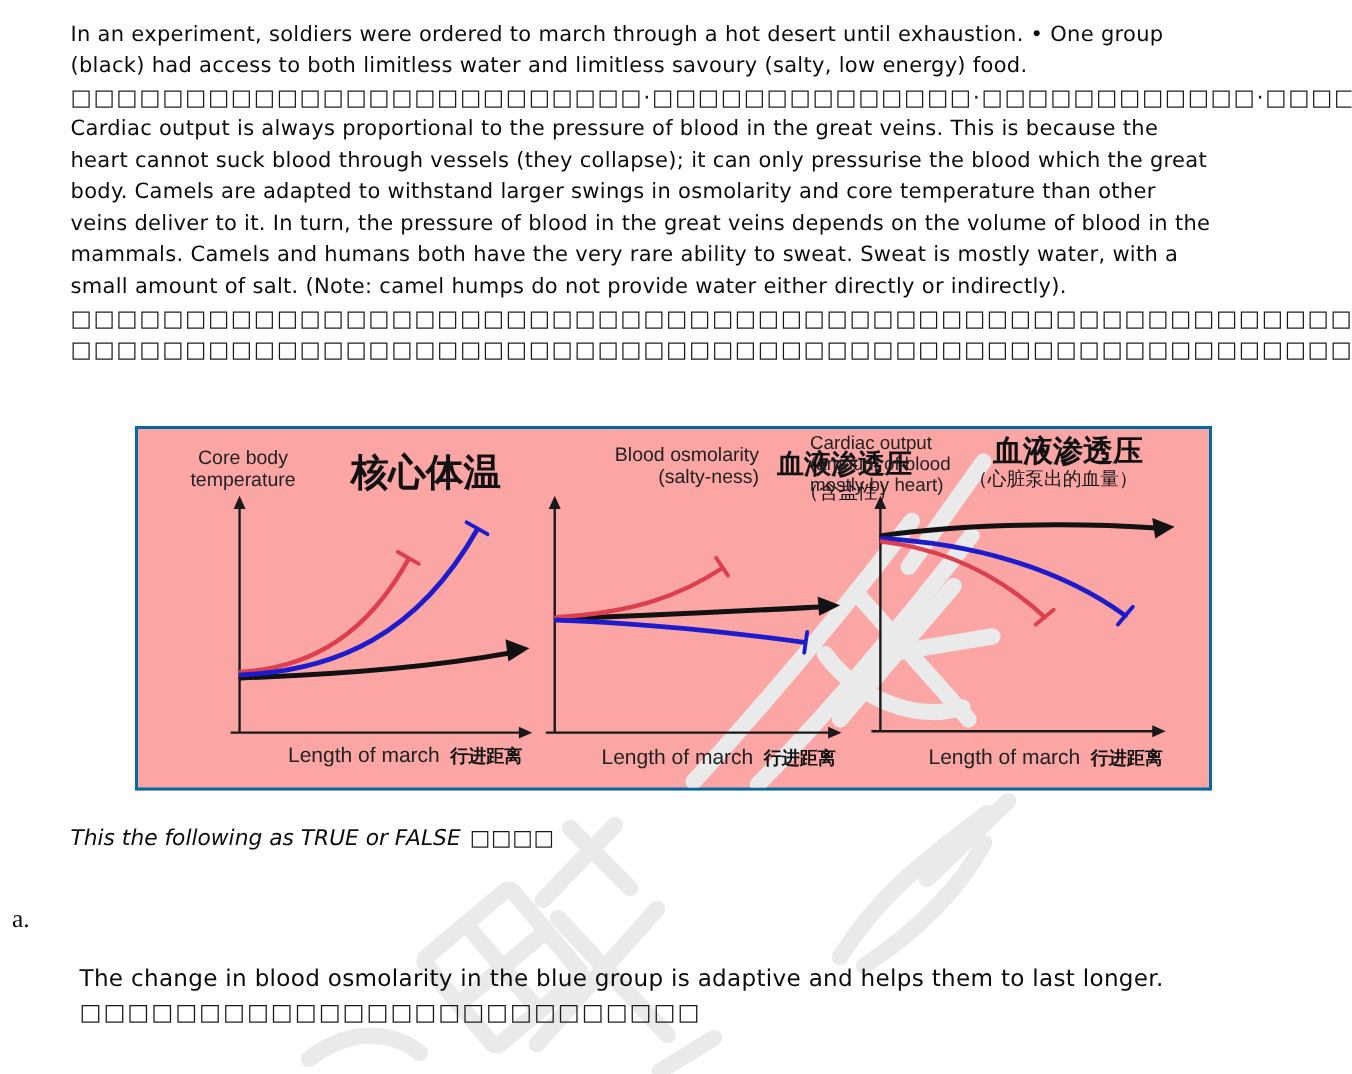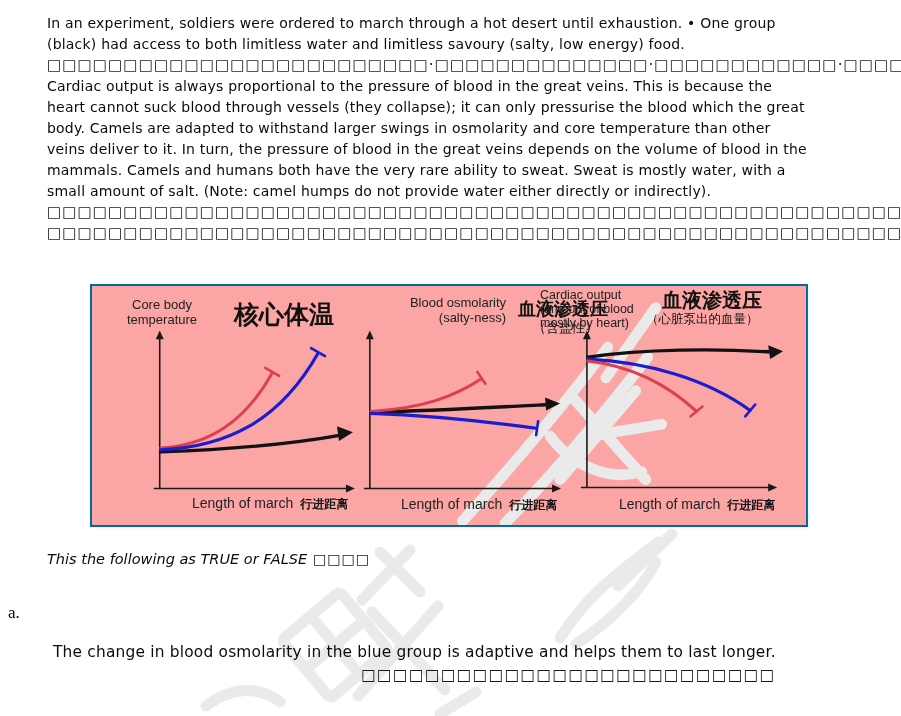--- a/index.html
+++ b/index.html
@@ -26,21 +26,21 @@
   .t3cn1{left:570px;top:1px;font-size:20px;font-weight:bold;color:#111;}
   .t3cn2{left:554px;top:25px;font-size:12.5px;color:#111;}
   .xlab{font-family:"Liberation Sans",sans-serif;font-size:14px;color:#222;white-space:nowrap;}
   .xl1{left:100px;top:209px;} .xl2{left:309px;top:210px;} .xl3{left:527px;top:210px;}
   .xcn{font-size:12px;font-weight:bold;color:#111;margin-left:7px;}
 
   
   .mark-line{position:absolute;left:47px;top:551px;font-style:italic;font-size:14.5px;z-index:2;white-space:nowrap;}
   .mark-line .tofu{margin-left:6px;font-size:14.5px;letter-spacing:0.5px;}
   .item-label{position:absolute;left:8px;top:603px;font-family:"Liberation Serif",serif;font-size:17px;z-index:2;}
-  .statement{position:absolute;left:53px;top:641px;z-index:2;text-align:right;}
+  .statement{position:absolute;left:53px;top:641px;z-index:2;}
   .statement .en{white-space:nowrap;font-size:15.4px;line-height:23px;letter-spacing:0.2px;}
   .statement .tofu{white-space:nowrap;line-height:22px;font-size:15.5px;letter-spacing:1.3px;}
 
   
   .wm-bottom{position:absolute;left:140px;top:528px;z-index:1;}
 </style>
 </head>
 <body>
 
 <div class="page">

